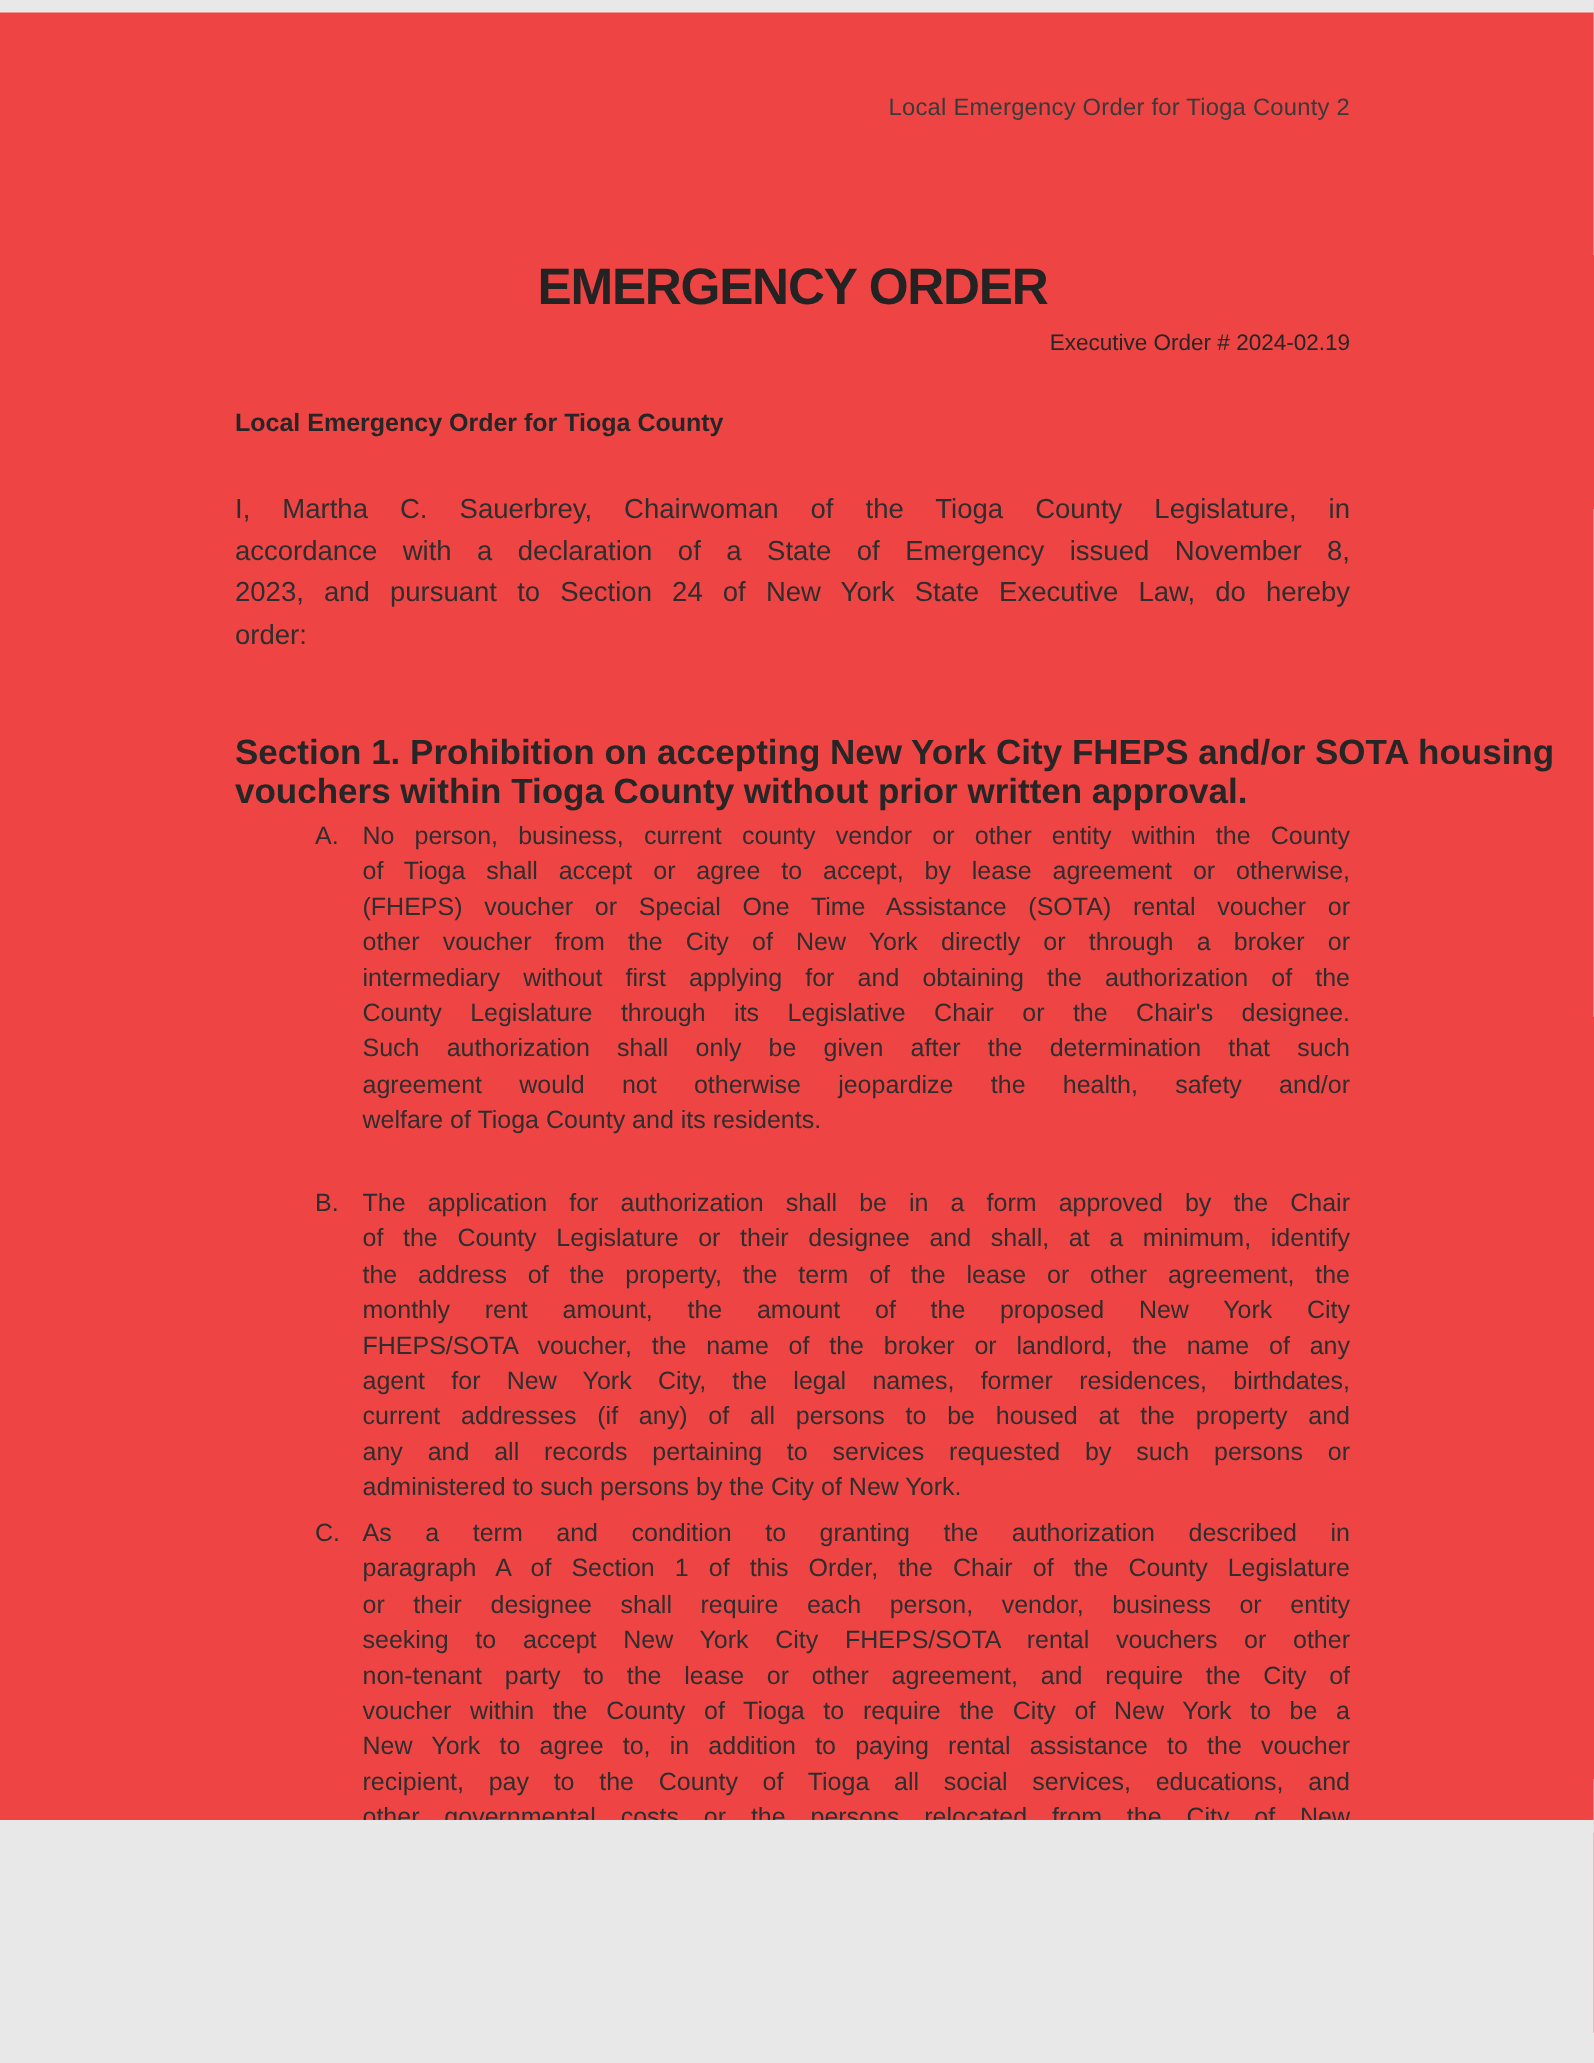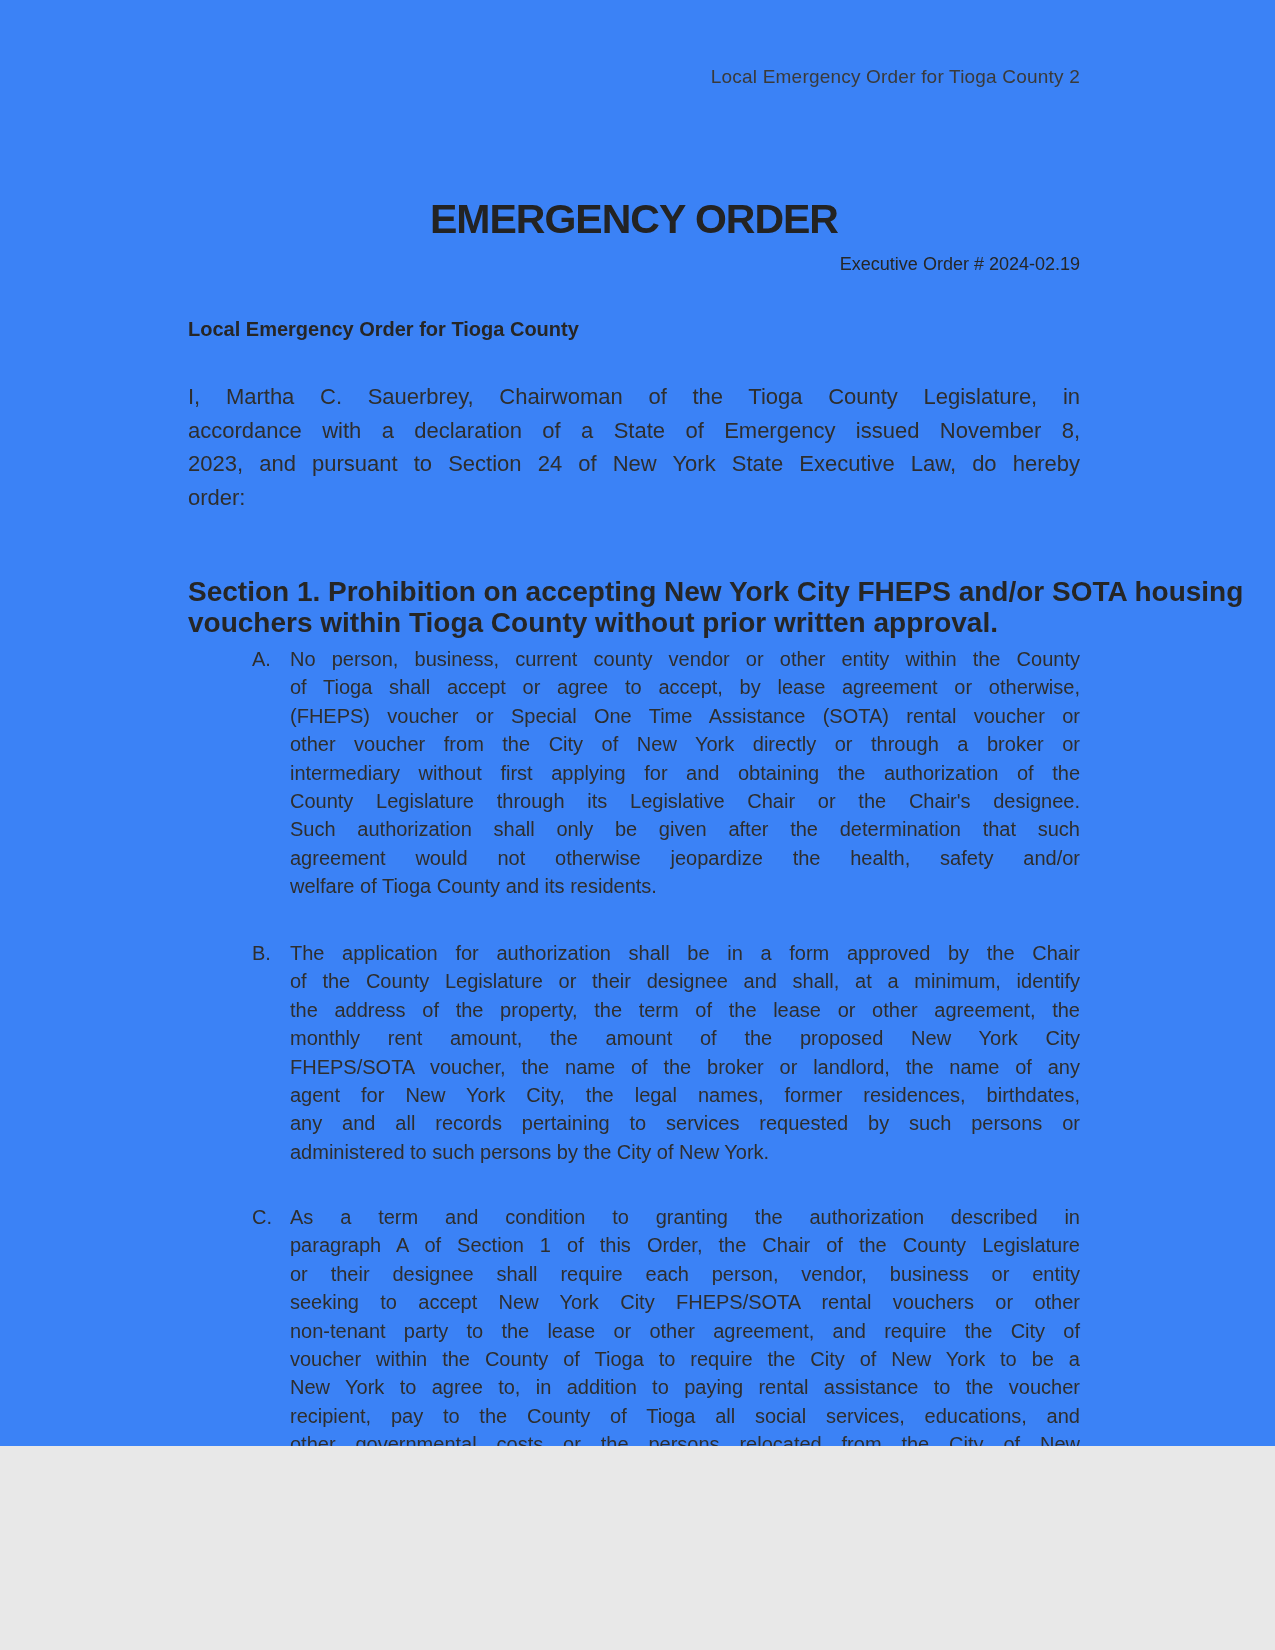--- a/index.html
+++ b/index.html
@@ -1,20 +1,20 @@
 <!DOCTYPE html>
 <html><head>
 <meta charset="utf-8">
 <style>
   html,body{margin:0;padding:0;background:#e8e8e8;}
   .page{
     position:relative;
     width:1275px;height:1446px;
-    margin:0 auto;
-    background:#3b82f6;
+    margin:10px auto;
+    background:#ef4444;
     font-family:"Liberation Sans", sans-serif;
     color:#2e2e2e;
     overflow:hidden;
   }
   .block{position:absolute;left:188px;width:892px;}
   .page-header{
     top:66px;
     text-align:right;
     font-size:19px;
     color:#3a3a3a;
@@ -122,20 +122,21 @@
 
   <div class="list-item item-b">
     <span class="item-label">B.</span>
     <div class="item-text">
         <div class="tline">The application for authorization shall be in a form approved by the Chair</div>
         <div class="tline">of the County Legislature or their designee and shall, at a minimum, identify</div>
         <div class="tline">the address of the property, the term of the lease or other agreement, the</div>
         <div class="tline">monthly rent amount, the amount of the proposed New York City</div>
         <div class="tline">FHEPS/SOTA voucher, the name of the broker or landlord, the name of any</div>
         <div class="tline">agent for New York City, the legal names, former residences, birthdates,</div>
+        <div class="tline">current addresses (if any) of all persons to be housed at the property and</div>
         <div class="tline">any and all records pertaining to services requested by such persons or</div>
         <div class="tline tline-last">administered to such persons by the City of New York.</div>
       </div>
   </div>
 
   <div class="list-item item-c">
     <span class="item-label">C.</span>
     <div class="item-text">
         <div class="tline">As a term and condition to granting the authorization described in</div>
         <div class="tline">paragraph A of Section 1 of this Order, the Chair of the County Legislature</div>

